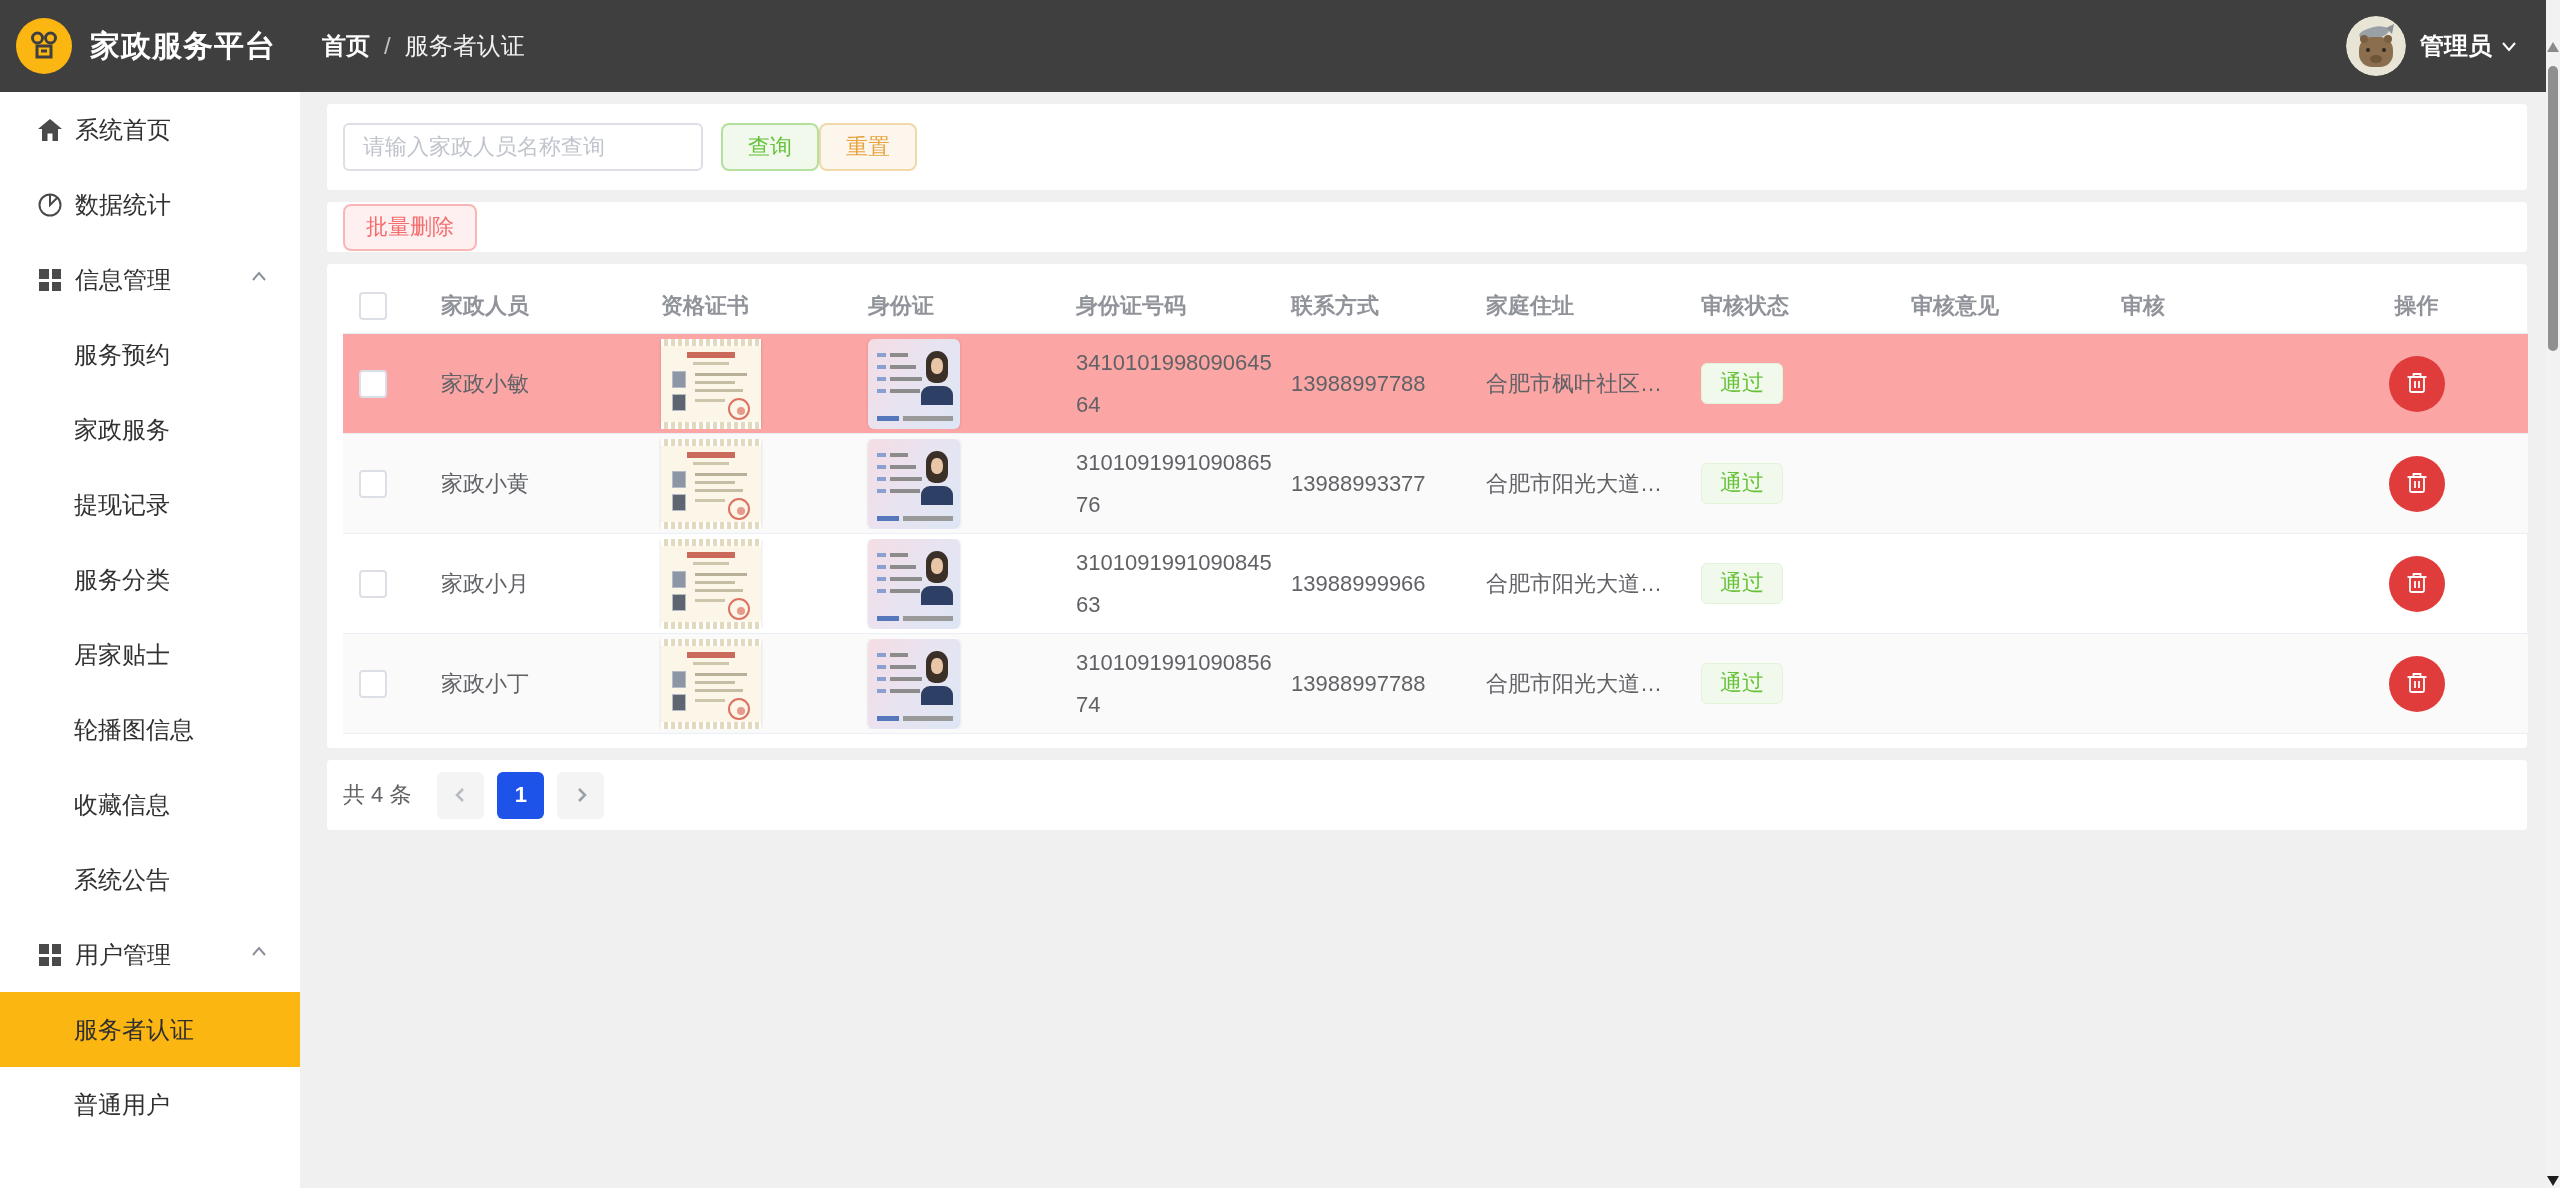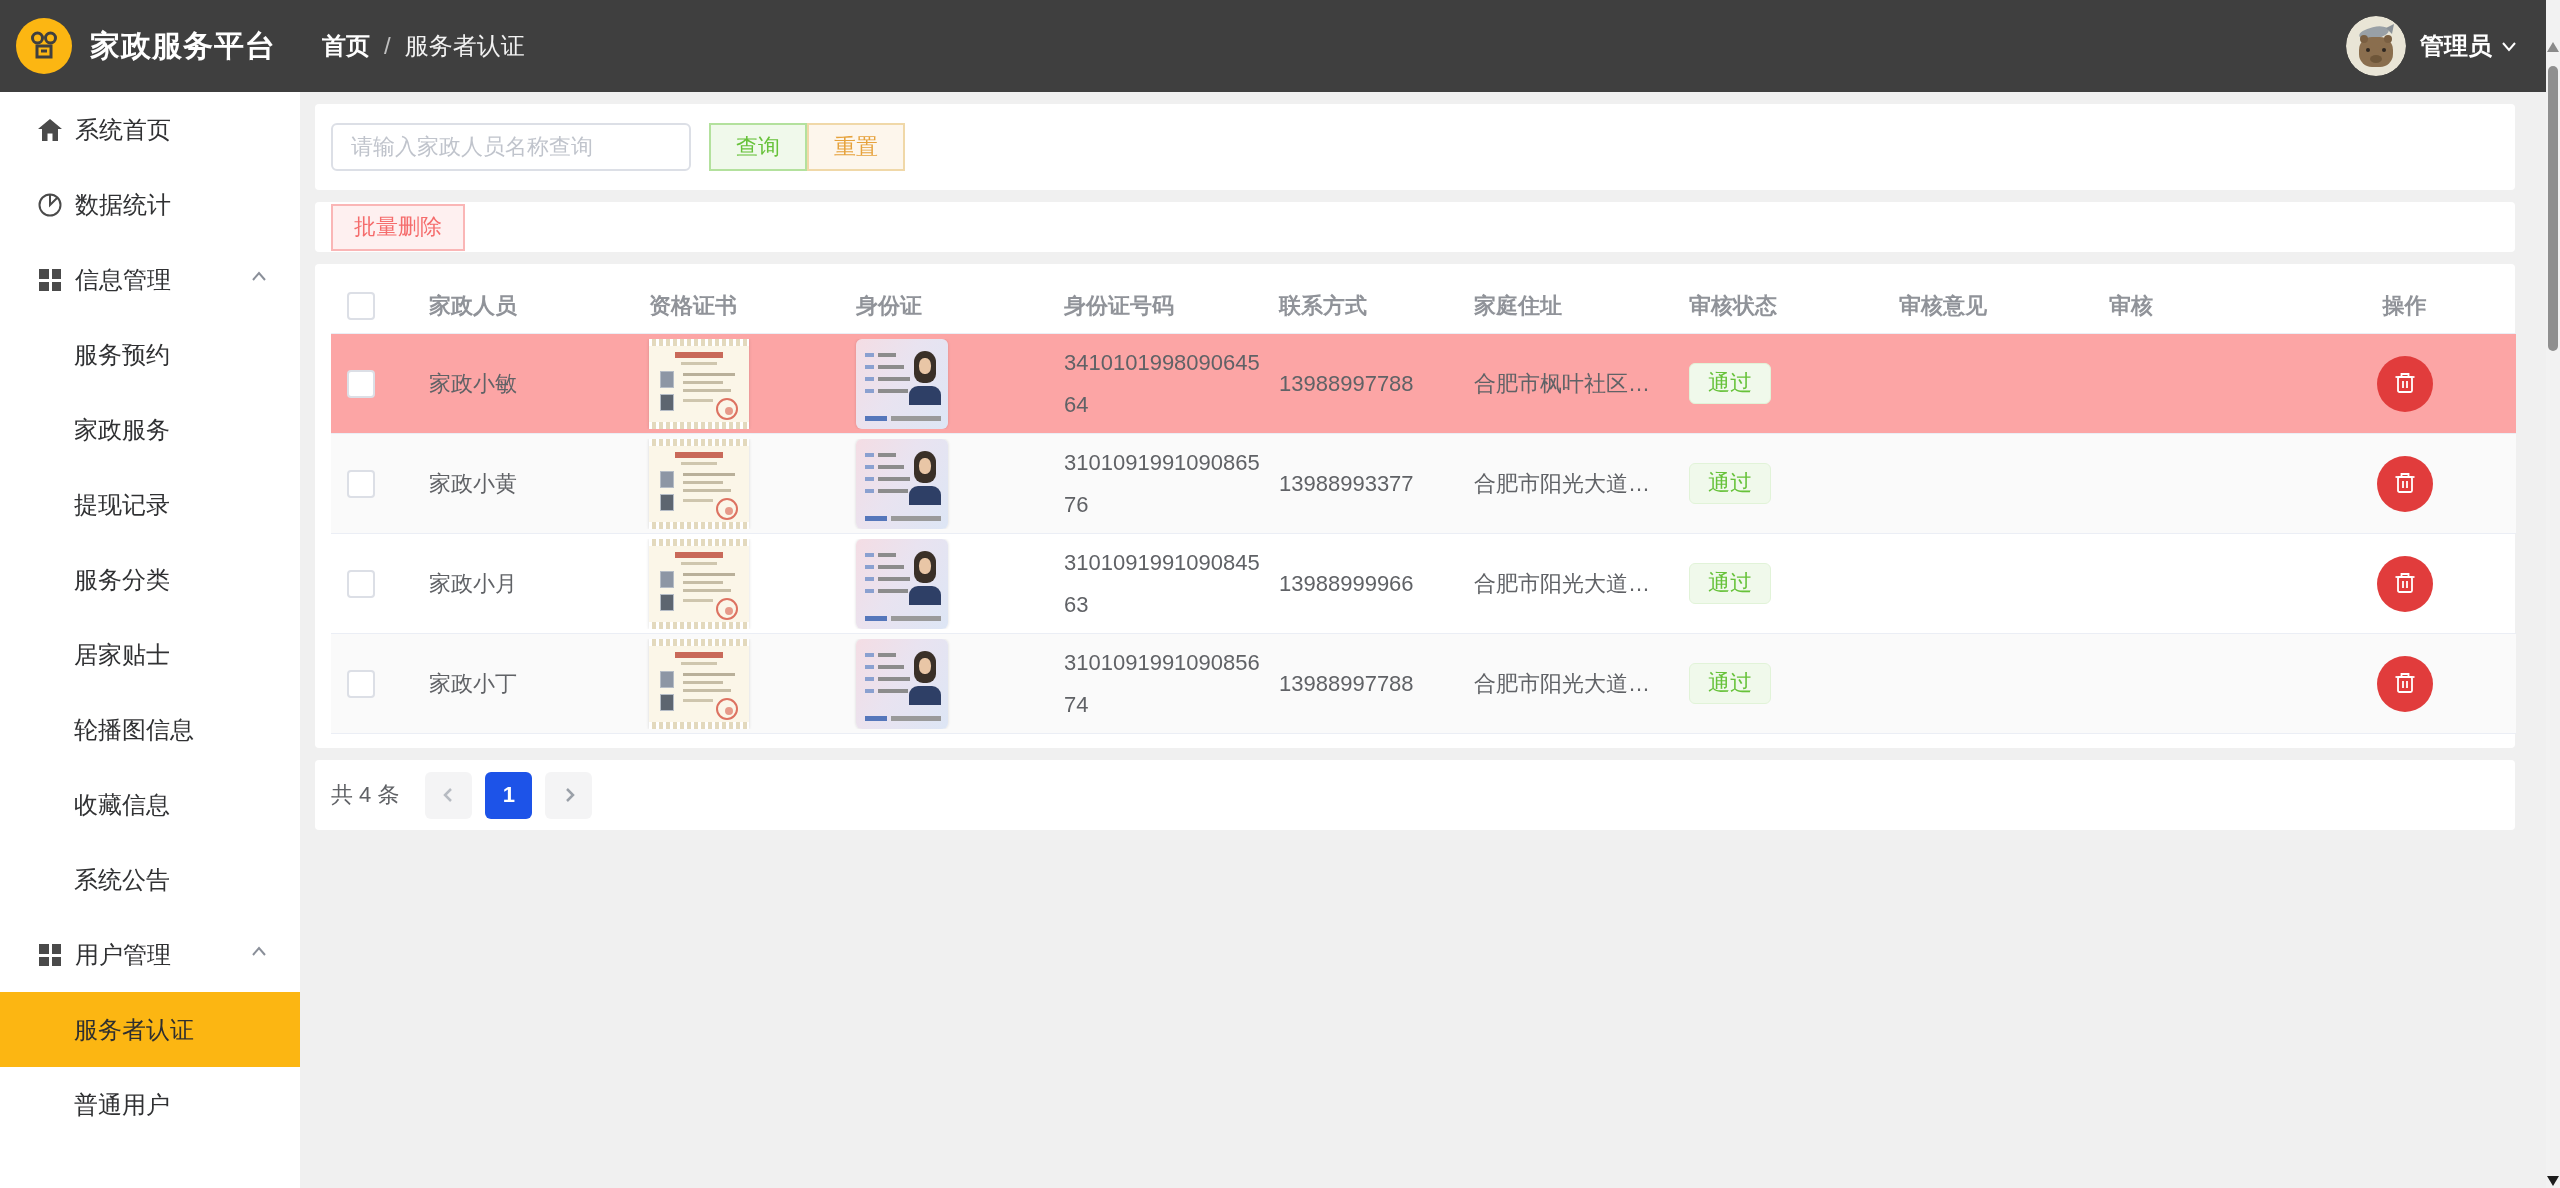--- a/index.html
+++ b/index.html
@@ -26,30 +26,30 @@
     background:#ffffff; overflow:hidden; }
   .menu-item { height:75px; display:flex; align-items:center; padding-left:37px;
     font-size:24px; color:#303133; cursor:pointer; position:relative; }
   .menu-item .mi-icon { width:26px; height:26px; margin-right:12px; display:flex;
     align-items:center; justify-content:center; flex:0 0 auto; }
   .menu-item.sub { padding-left:74px; }
   .menu-item.active { background:#fcb612; color:#2f2f2f; }
   .menu-item .chevron { position:absolute; right:30px; top:50%; transform:translateY(-50%); }
 
   
-  .main { position:absolute; left:300px; top:92px; width:2246px; height:1096px;
+  .main { position:absolute; left:312px; top:92px; width:2246px; height:1096px;
     padding:12px 31px 7px 15px; }
   .card { background:#ffffff; border-radius:4px; }
 
   .search-card { height:86px; padding:19px 16px; display:flex; align-items:center; }
   .search-input { width:360px; height:48px; border:2px solid #dcdfe6; border-radius:6px;
     padding:0 18px; font-size:22px; color:#606266; outline:none; background:#fff;
     font-family:"Liberation Sans","DejaVu Sans",sans-serif; }
   .search-input::placeholder { color:#c0c4cc; }
-  .btn { height:48px; padding:0 25px; border-radius:0; font-size:22px; cursor:pointer;
+  .btn { height:48px; padding:0 25px; border-radius:8px; font-size:22px; cursor:pointer;
     font-family:Liberation Sans, sans-serif; }
   .btn-search { margin-left:18px; background:#f0f9eb; border:2px solid #b3e19d; color:#67c23a; }
   .btn-reset  { background:#fdf6ec; border:2px solid #f0d8a8; color:#e6a23c; }
 
   .batch-card { margin-top:12px; height:50px; padding:11px 16px; display:flex; align-items:center; }
   .btn-danger { background:#fef0f0; border:2px solid #fab6b6; color:#f56c6c; padding:0 21px; height:47px; }
 
   .table-card { margin-top:12px; padding:14px 16px; }
   .tbl { width:2185px; }
   .tr { display:flex; align-items:center; border-bottom:1px solid #ebeef5; }

